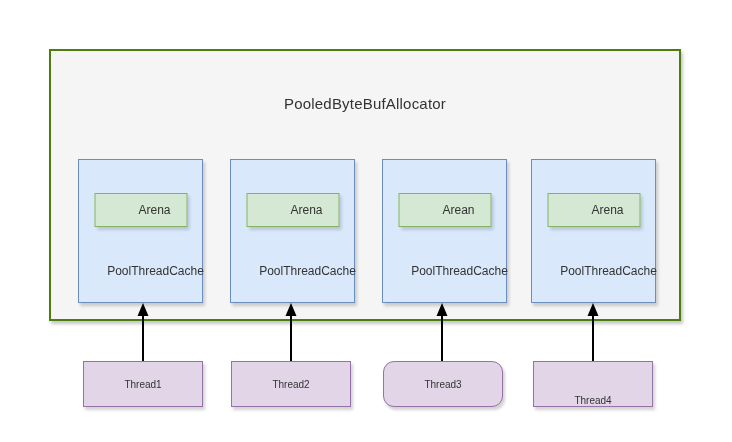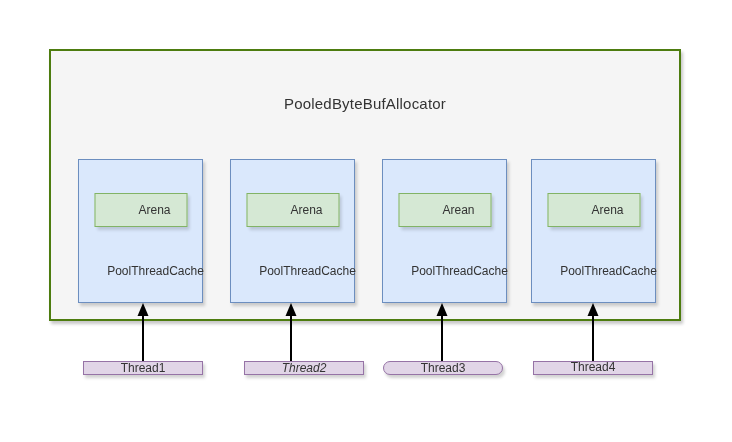--- a/index.html
+++ b/index.html
@@ -77,33 +77,33 @@
     text-align: center;
     font-size: 12px;
     color: #333333;
     white-space: nowrap;
   }
   
   .thread-box {
     position: absolute;
     top: 361px;
     width: 120px;
-    height: 14px;
+    height: 46px;
     background: #e1d5e7;
     border: 1.5px solid #9673a6;
     box-shadow: 2px 3px 3px rgba(0,0,0,0.18);
     box-sizing: border-box;
     display: flex;
     align-items: center;
     justify-content: center;
-    font-size: 12px;
+    font-size: 10px;
     color: #333333;
   }
   .thread-box.t1 { left: 83px;  }
-  .thread-box.t2 { left: 244px; font-style: italic; }
+  .thread-box.t2 { left: 231px; }
   .thread-box.t3 { left: 383px; border-radius: 11px; }
   .thread-box.t4 { left: 533px; align-items: flex-end; }
   
   .arrows {
     position: absolute;
     left: 0;
     top: 0;
     width: 732px;
     height: 442px;
     pointer-events: none;

